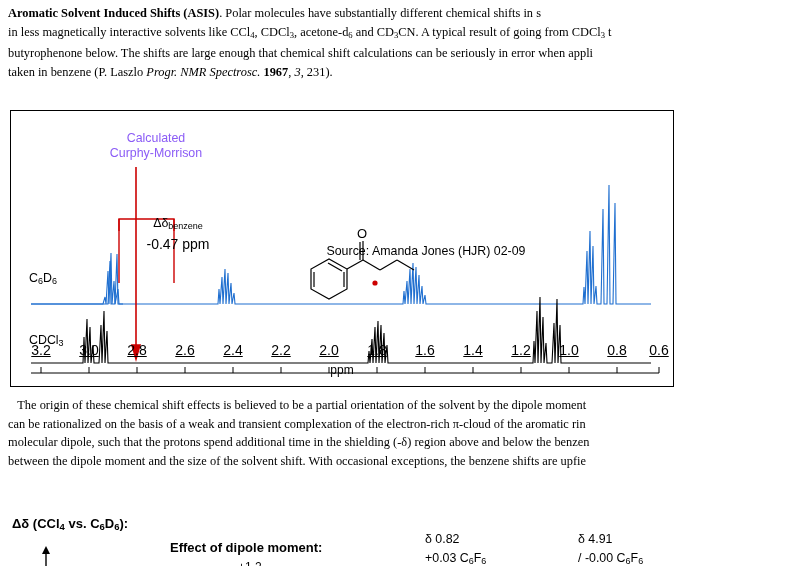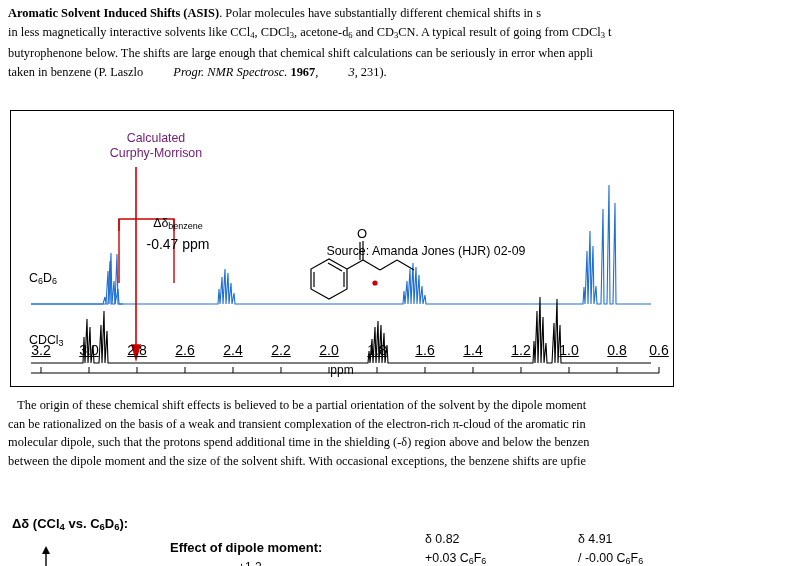--- a/index.html
+++ b/index.html
@@ -8,33 +8,33 @@
     font-family:"Liberation Serif", serif;color:#000;
   }
   .page{position:relative;width:792px;height:566px;}
 
   
   .intro{
     position:absolute;left:8px;top:4px;width:790px;
     font-size:12.4px;line-height:18.6px;text-align:left;
   }
   .intro b{font-weight:bold;}
-  .intro i{font-style:italic;margin-left:27px;}
+  .intro i{font-style:italic;}
   sub{font-size:8.6px;vertical-align:-0.25em;}
 
   
   .figure{
     position:absolute;left:10px;top:110px;width:662px;height:275px;
     border:1px solid #000;background:#fff;
   }
   .fig-inner{position:relative;width:100%;height:100%;}
 
   .calc-label{
     position:absolute;left:80px;top:20px;width:130px;
-    color:#701a75;font-size:12.4px;line-height:15px;text-align:center;
+    color:#8b5cf6;font-size:12.4px;line-height:15px;text-align:center;
     font-family:"Liberation Sans", sans-serif;
   }
   .delta-label{
     position:absolute;left:112px;top:105px;width:110px;
     font-size:12.4px;text-align:center;
     font-family:"Liberation Sans", sans-serif;
   }
   .delta-label .sub{font-size:9px;vertical-align:-0.25em;}
   .ppm-val{
     position:absolute;left:112px;top:125px;width:110px;

